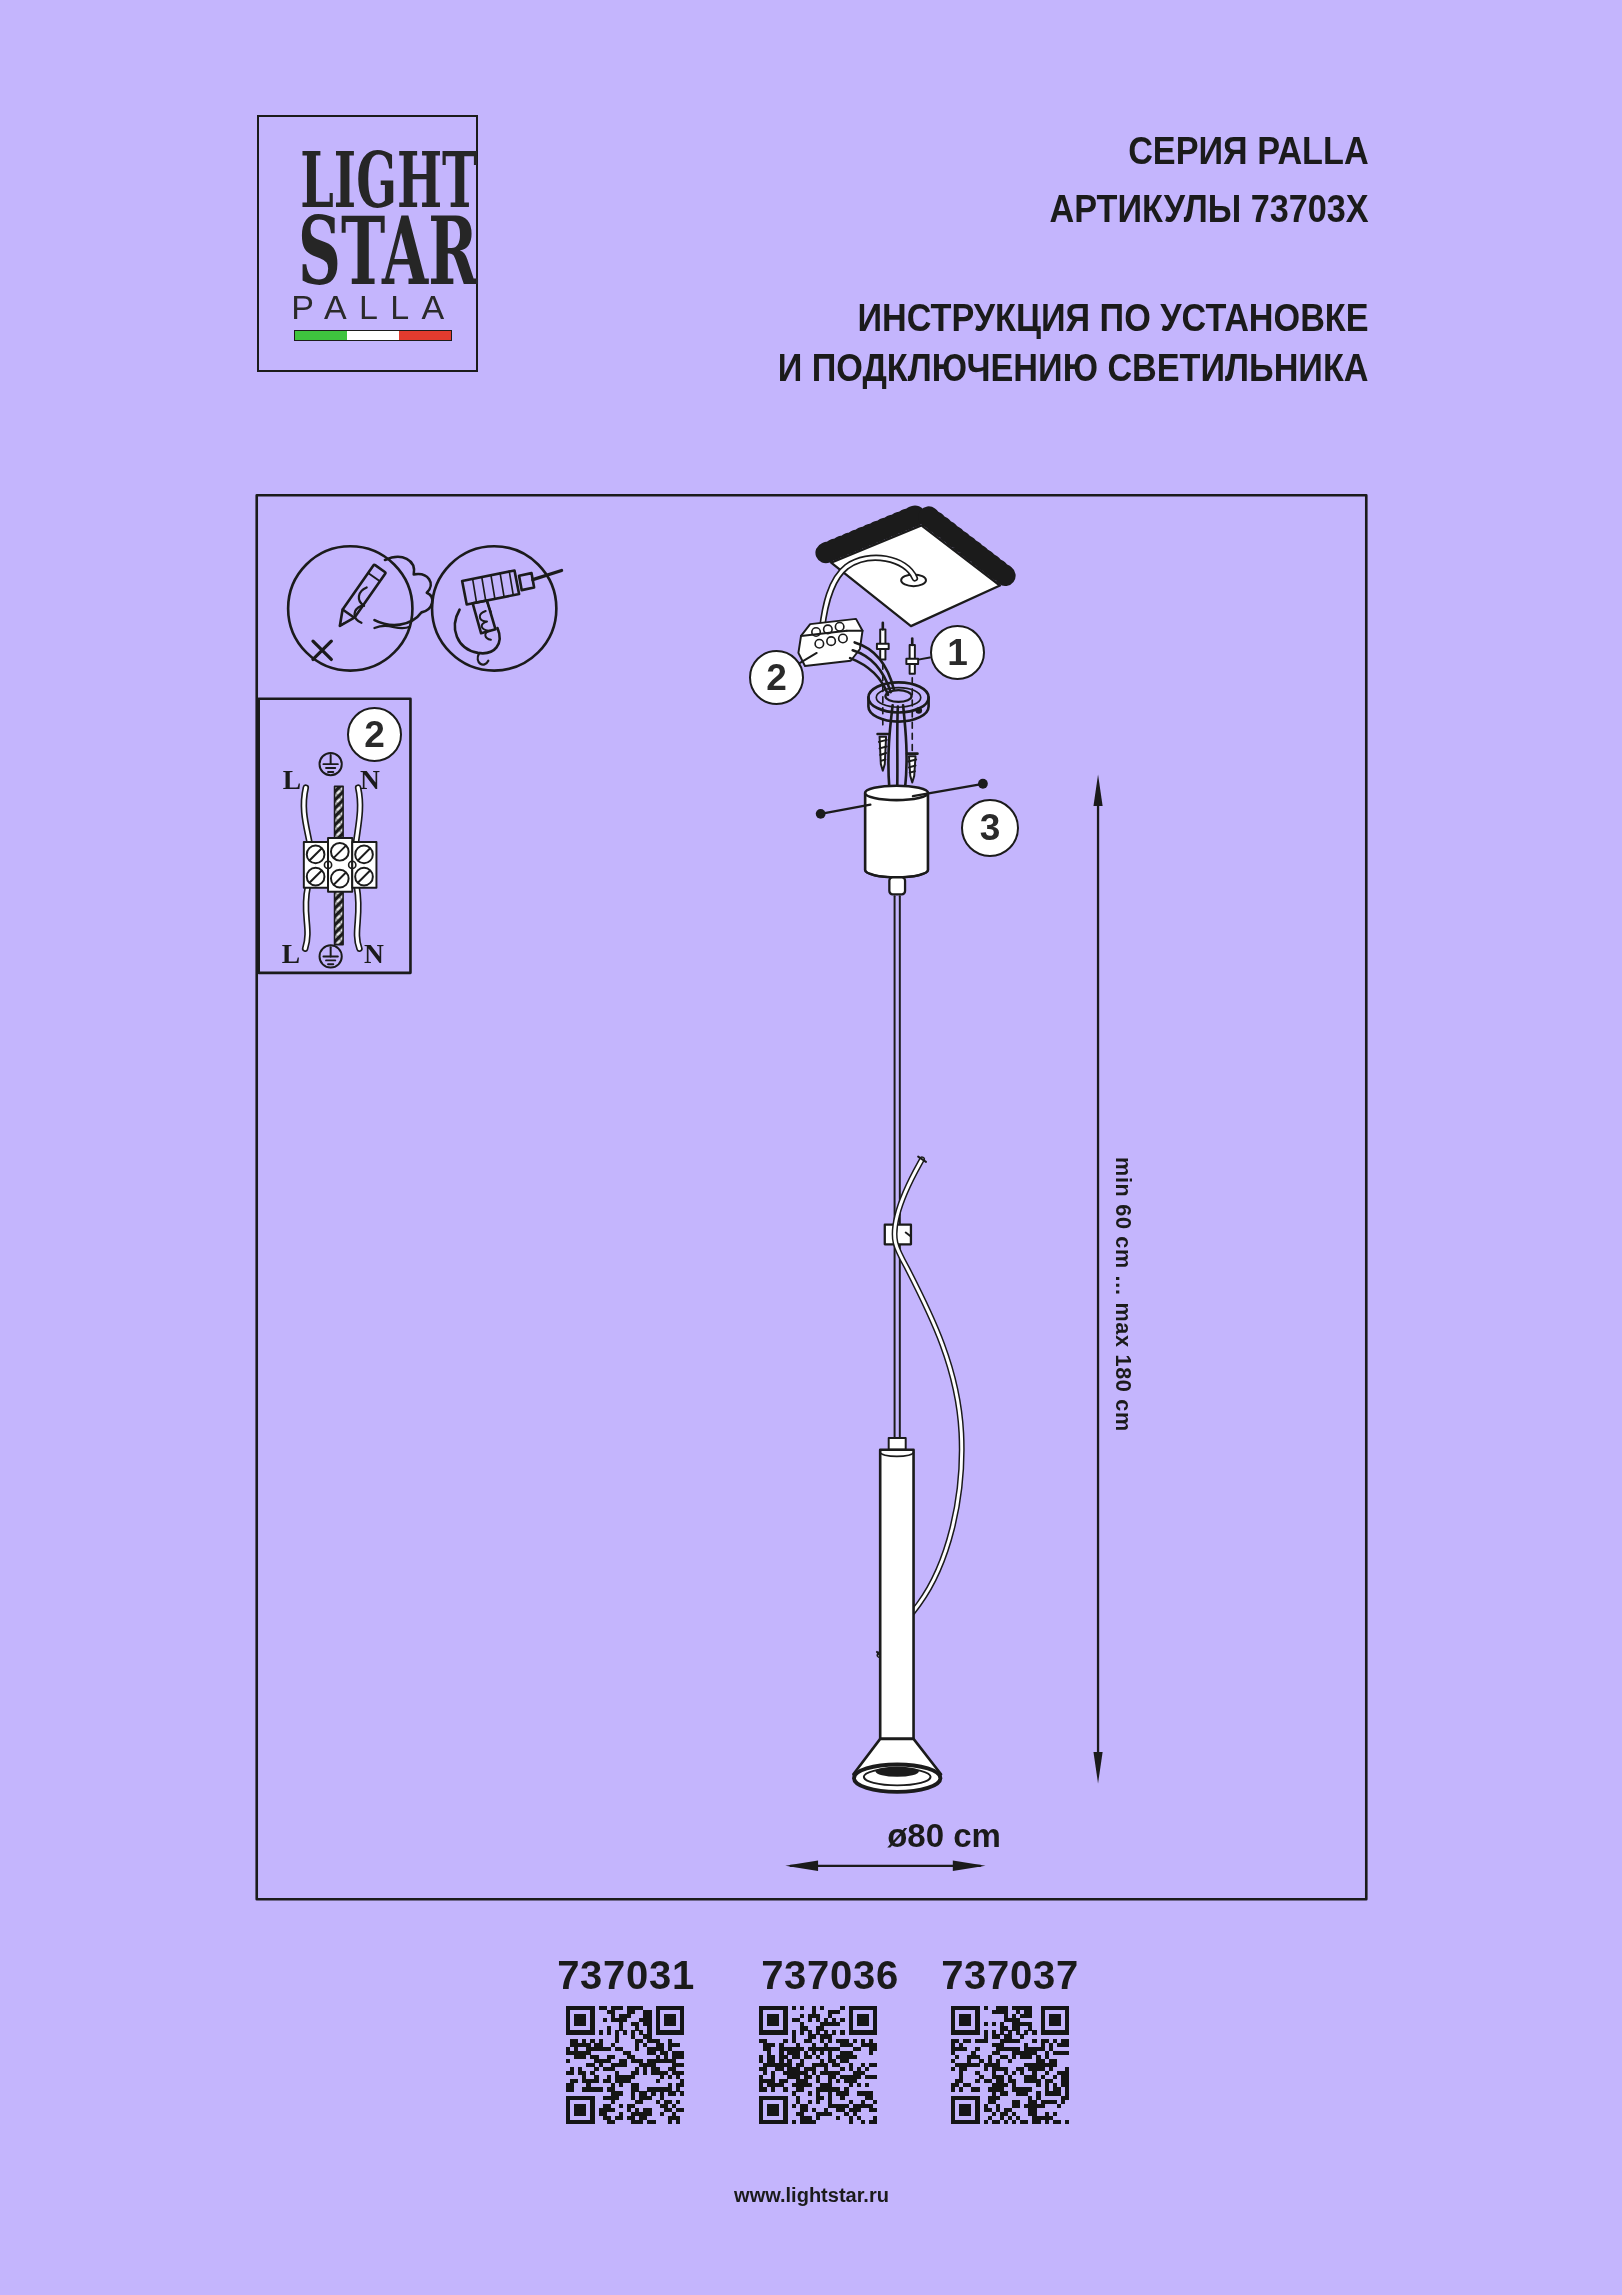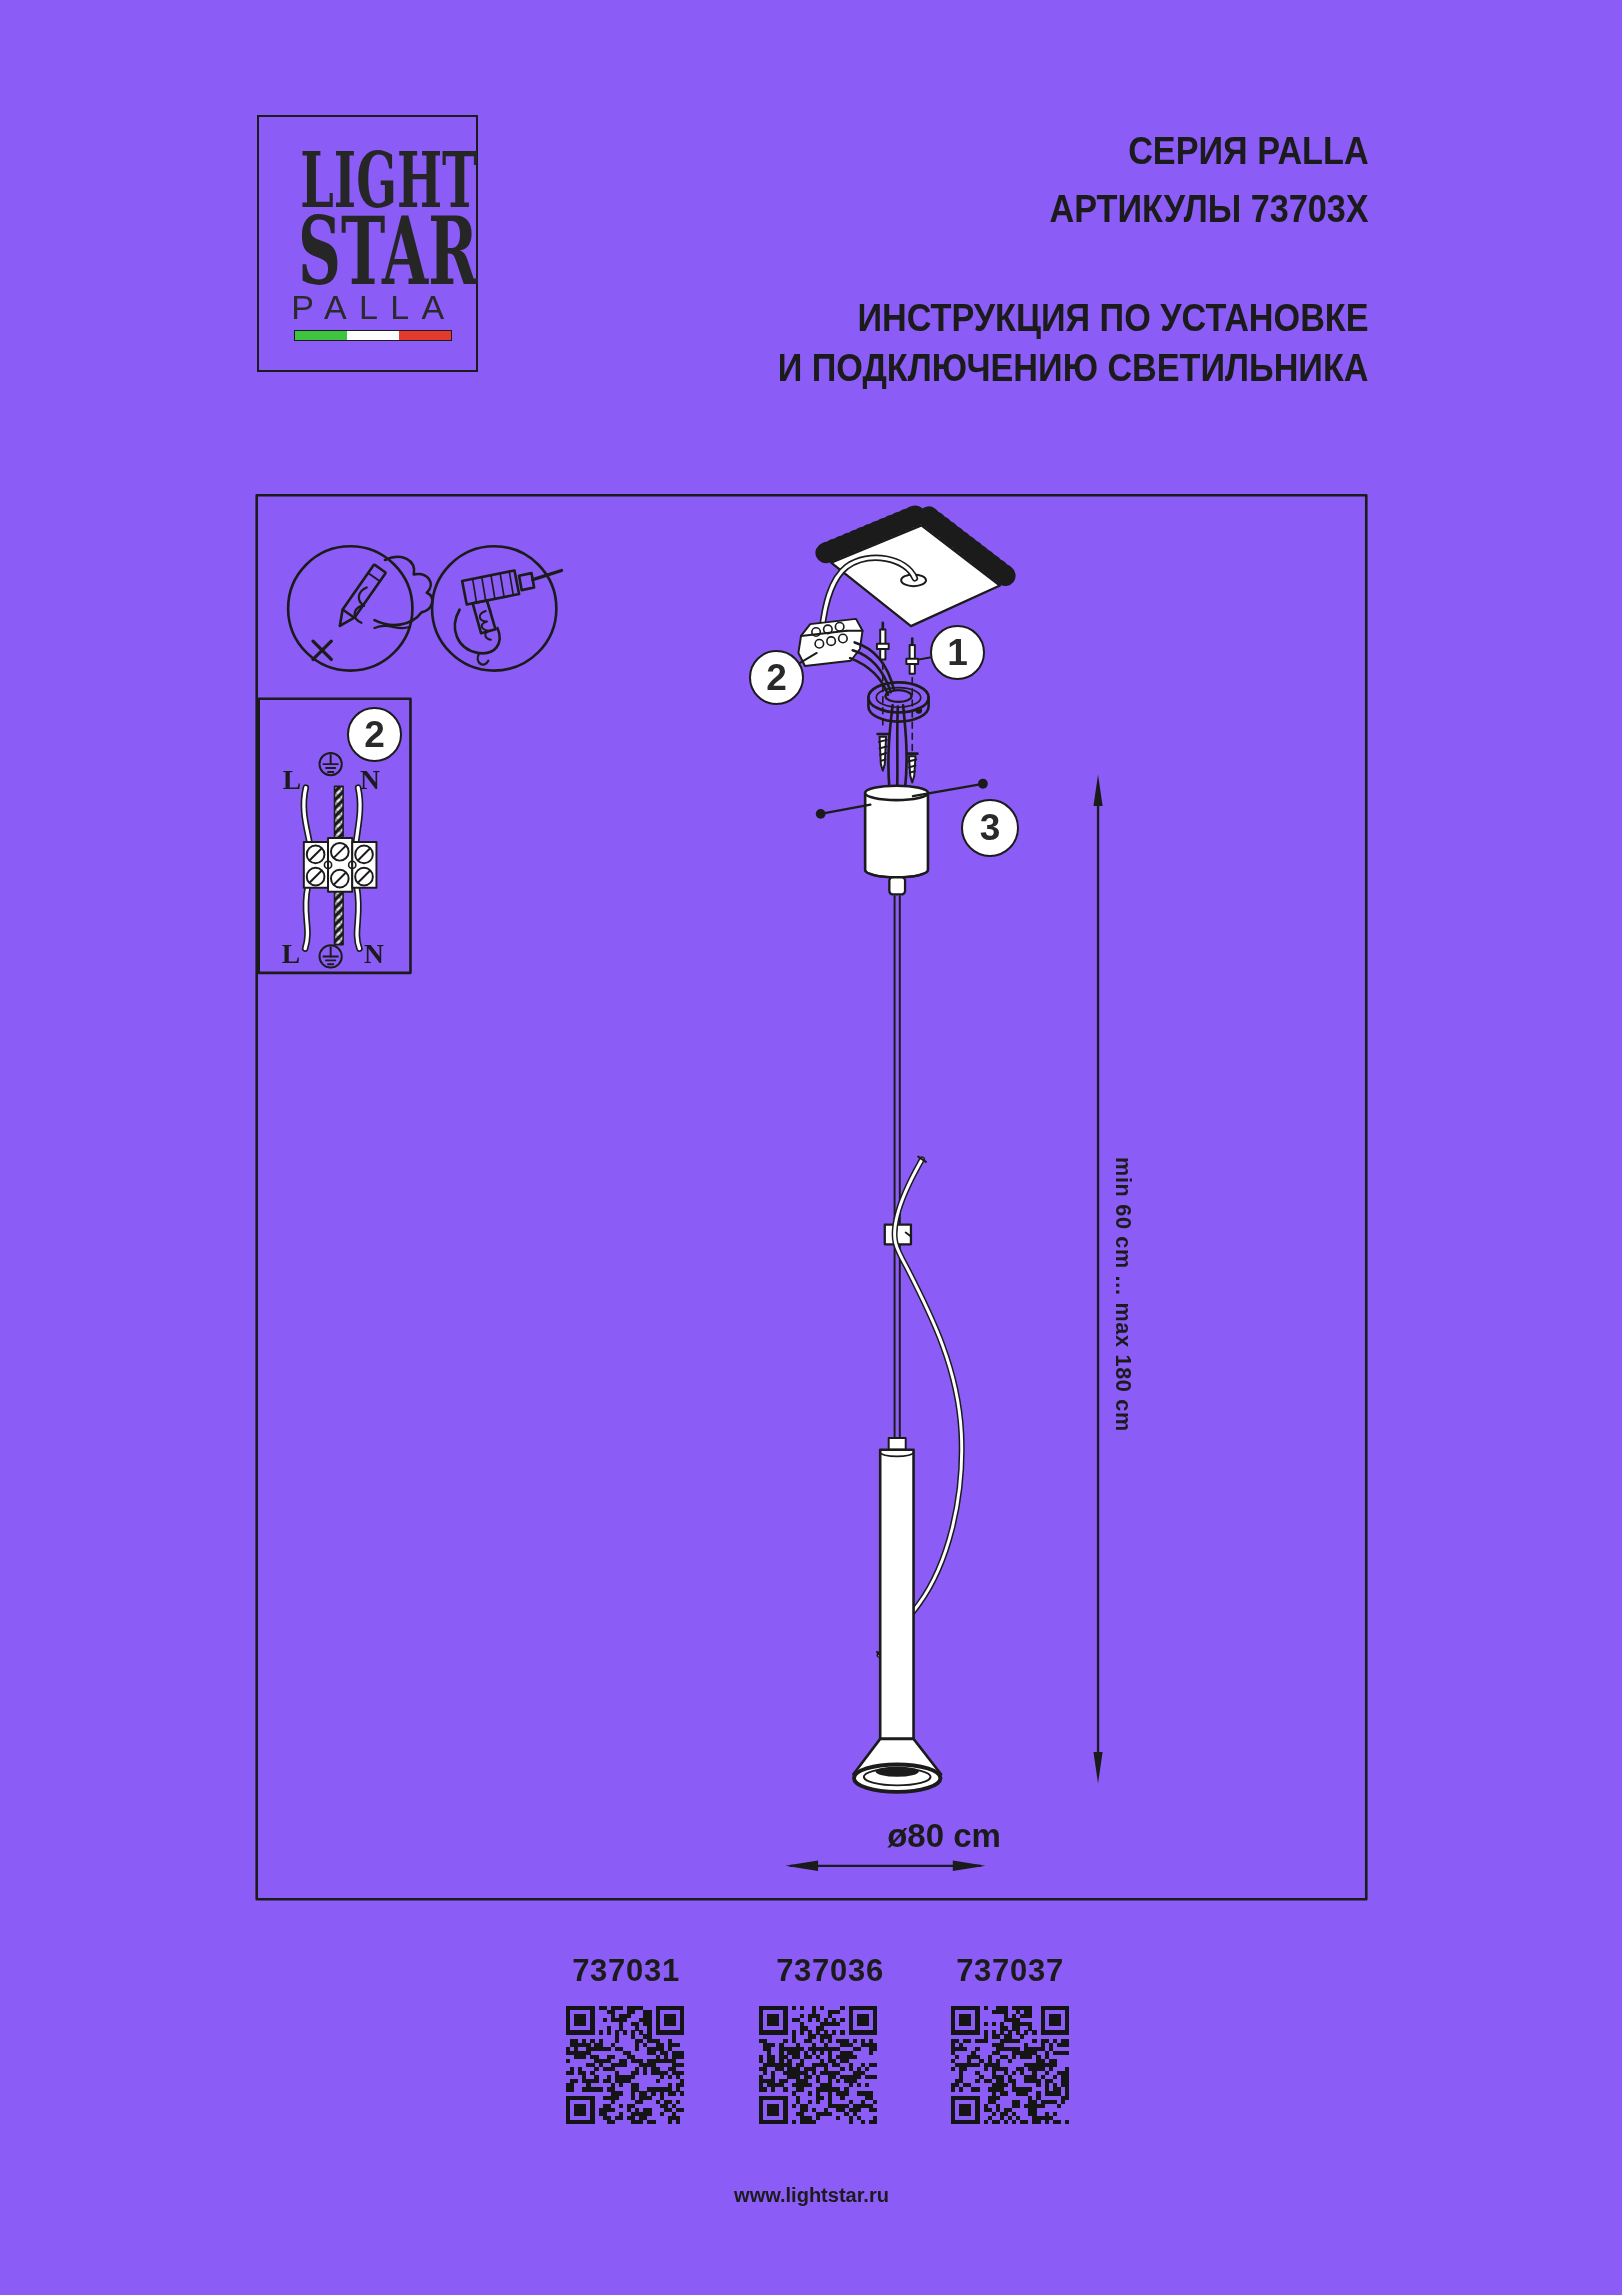--- a/index.html
+++ b/index.html
@@ -1,16 +1,16 @@
 <!DOCTYPE html>
 <html style="font-size:10.5px"><head>
 <meta charset="utf-8">
 <style>
   html,body{margin:0;padding:0;background:#888;}
-  .page{position:relative;width:1623px;height:2295px;background:#8b5cf6;overflow:hidden;
+  .page{position:relative;width:1623px;height:2295px;background:#c4b5fd;overflow:hidden;
         font-family:"Liberation Sans", sans-serif;color:#1b1b1b;}
   svg.art{position:absolute;left:0;top:0;z-index:1;}
   .txt{position:absolute;z-index:2;white-space:nowrap;}
 
   
   .hdr{right:254px;text-align:right;font-weight:bold;transform:scaleX(.9);transform-origin:right top;}
   .hdr1{top:122px;font-size:38px;line-height:58px;}
   .hdr2{top:293px;font-size:38px;line-height:50px;}
 
   
@@ -26,21 +26,21 @@
   .callout{position:absolute;z-index:2;box-sizing:border-box;border:2.6px solid #1b1b1b;border-radius:50%;
            background:#fff;display:flex;align-items:center;justify-content:center;
            font-weight:bold;color:#2a2a2a;}
 
   
   .ln{position:absolute;z-index:2;font-family:"Liberation Serif", serif;font-weight:bold;font-size:27.5px;transform:translate(-50%,-50%);}
 
   .dim-v{left:1136px;top:1157px;transform:rotate(90deg);transform-origin:0 0;font-size:21.6px;font-weight:bold;letter-spacing:0.7px;}
   .dim-d{left:944px;top:1817px;transform:translateX(-50%);font-size:33px;font-weight:bold;}
 
-  .art-num{position:absolute;z-index:2;transform:translateX(-50%);font-size:31px;font-weight:bold;letter-spacing:0.7px;}
+  .art-num{position:absolute;z-index:2;transform:translateX(-50%);font-size:40px;font-weight:bold;letter-spacing:0.7px;}
   .qr-box{position:absolute;z-index:2;width:118px;height:118px;}
   .footer{left:0;right:0;text-align:center;top:2184px;font-size:20px;font-weight:bold;}
 </style>
 </head>
 <body>
 
 <div class="page">
 
   <svg class="art" width="1623" height="2295" viewBox="0 0 2480 3508" fill="none" stroke="#1b1b1b" stroke-linecap="round" stroke-linejoin="round">
     <defs>

